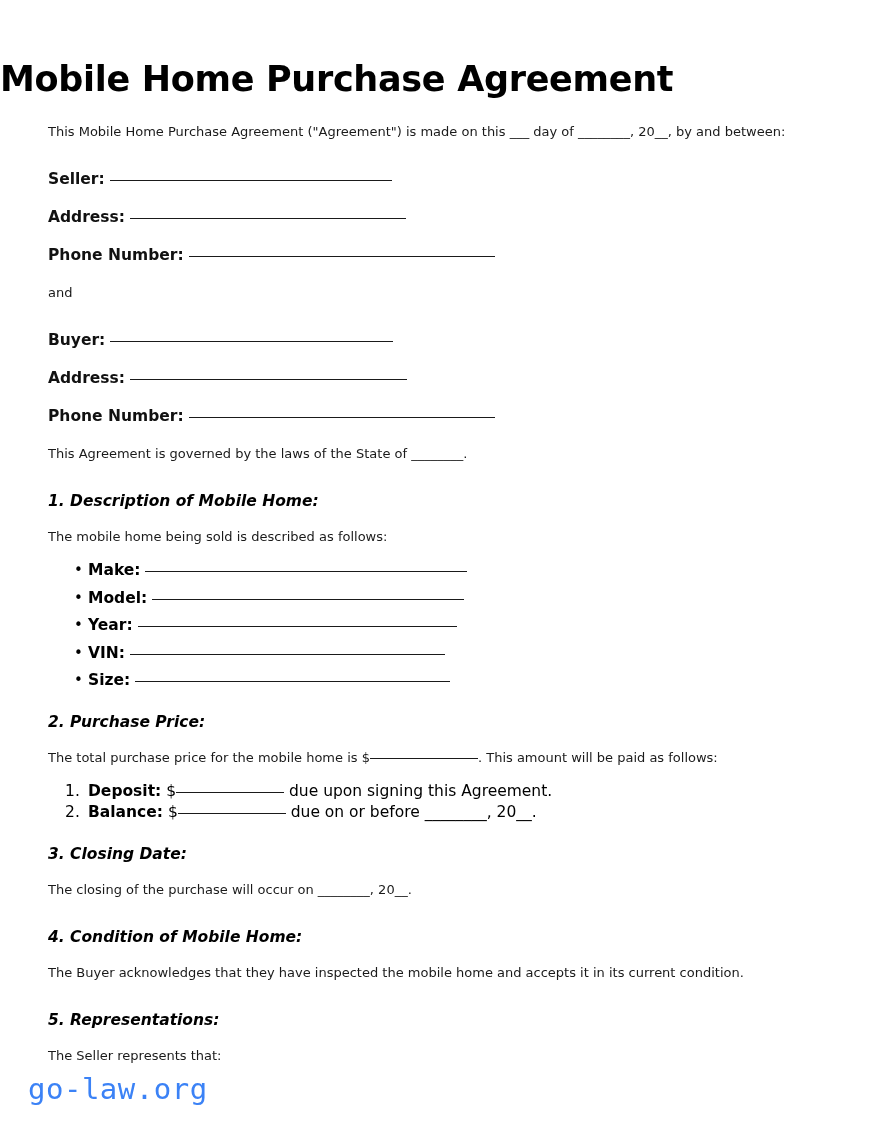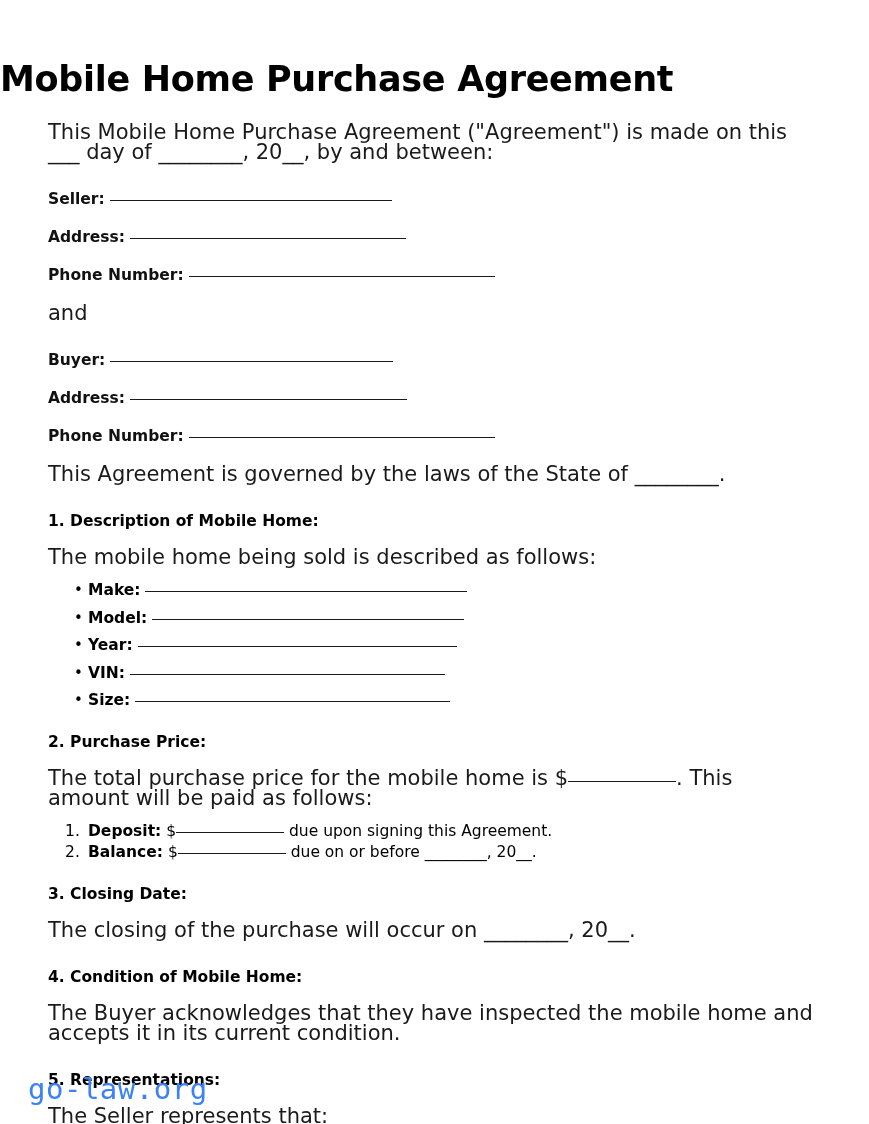--- a/index.html
+++ b/index.html
@@ -41,21 +41,21 @@
     left: 0;
     white-space: nowrap;
   }
   .body-wrap {
     position: absolute;
     top: 122px;
     left: 0;
     width: 770px;
   }
   p.para {
-    font-size: 21px;
+    font-size: 13px;
     line-height: 20px;
     margin: 0 0 13px 0;
     padding: 0;
     color: #1a1a1a;
   }
   .field-line {
     font-size: 15.5px;
     line-height: 20px;
     margin: 0 0 18px 0;
     white-space: nowrap;
@@ -72,20 +72,21 @@
     position: relative;
     top: -3px;
   }
   h2.sec {
     font-size: 15.5px;
     font-weight: bold;
     margin: 0 0 16px 0;
     padding: 0;
     line-height: 20px;
     color: #000000;
+    font-style: italic;
   }
   ul.bullets {
     list-style: none;
     margin: 14px 0 0 0;
     padding: 0;
   }
   ul.bullets li {
     font-size: 15.5px;
     line-height: 19.5px;
     margin: 8px 0 2px 0;

